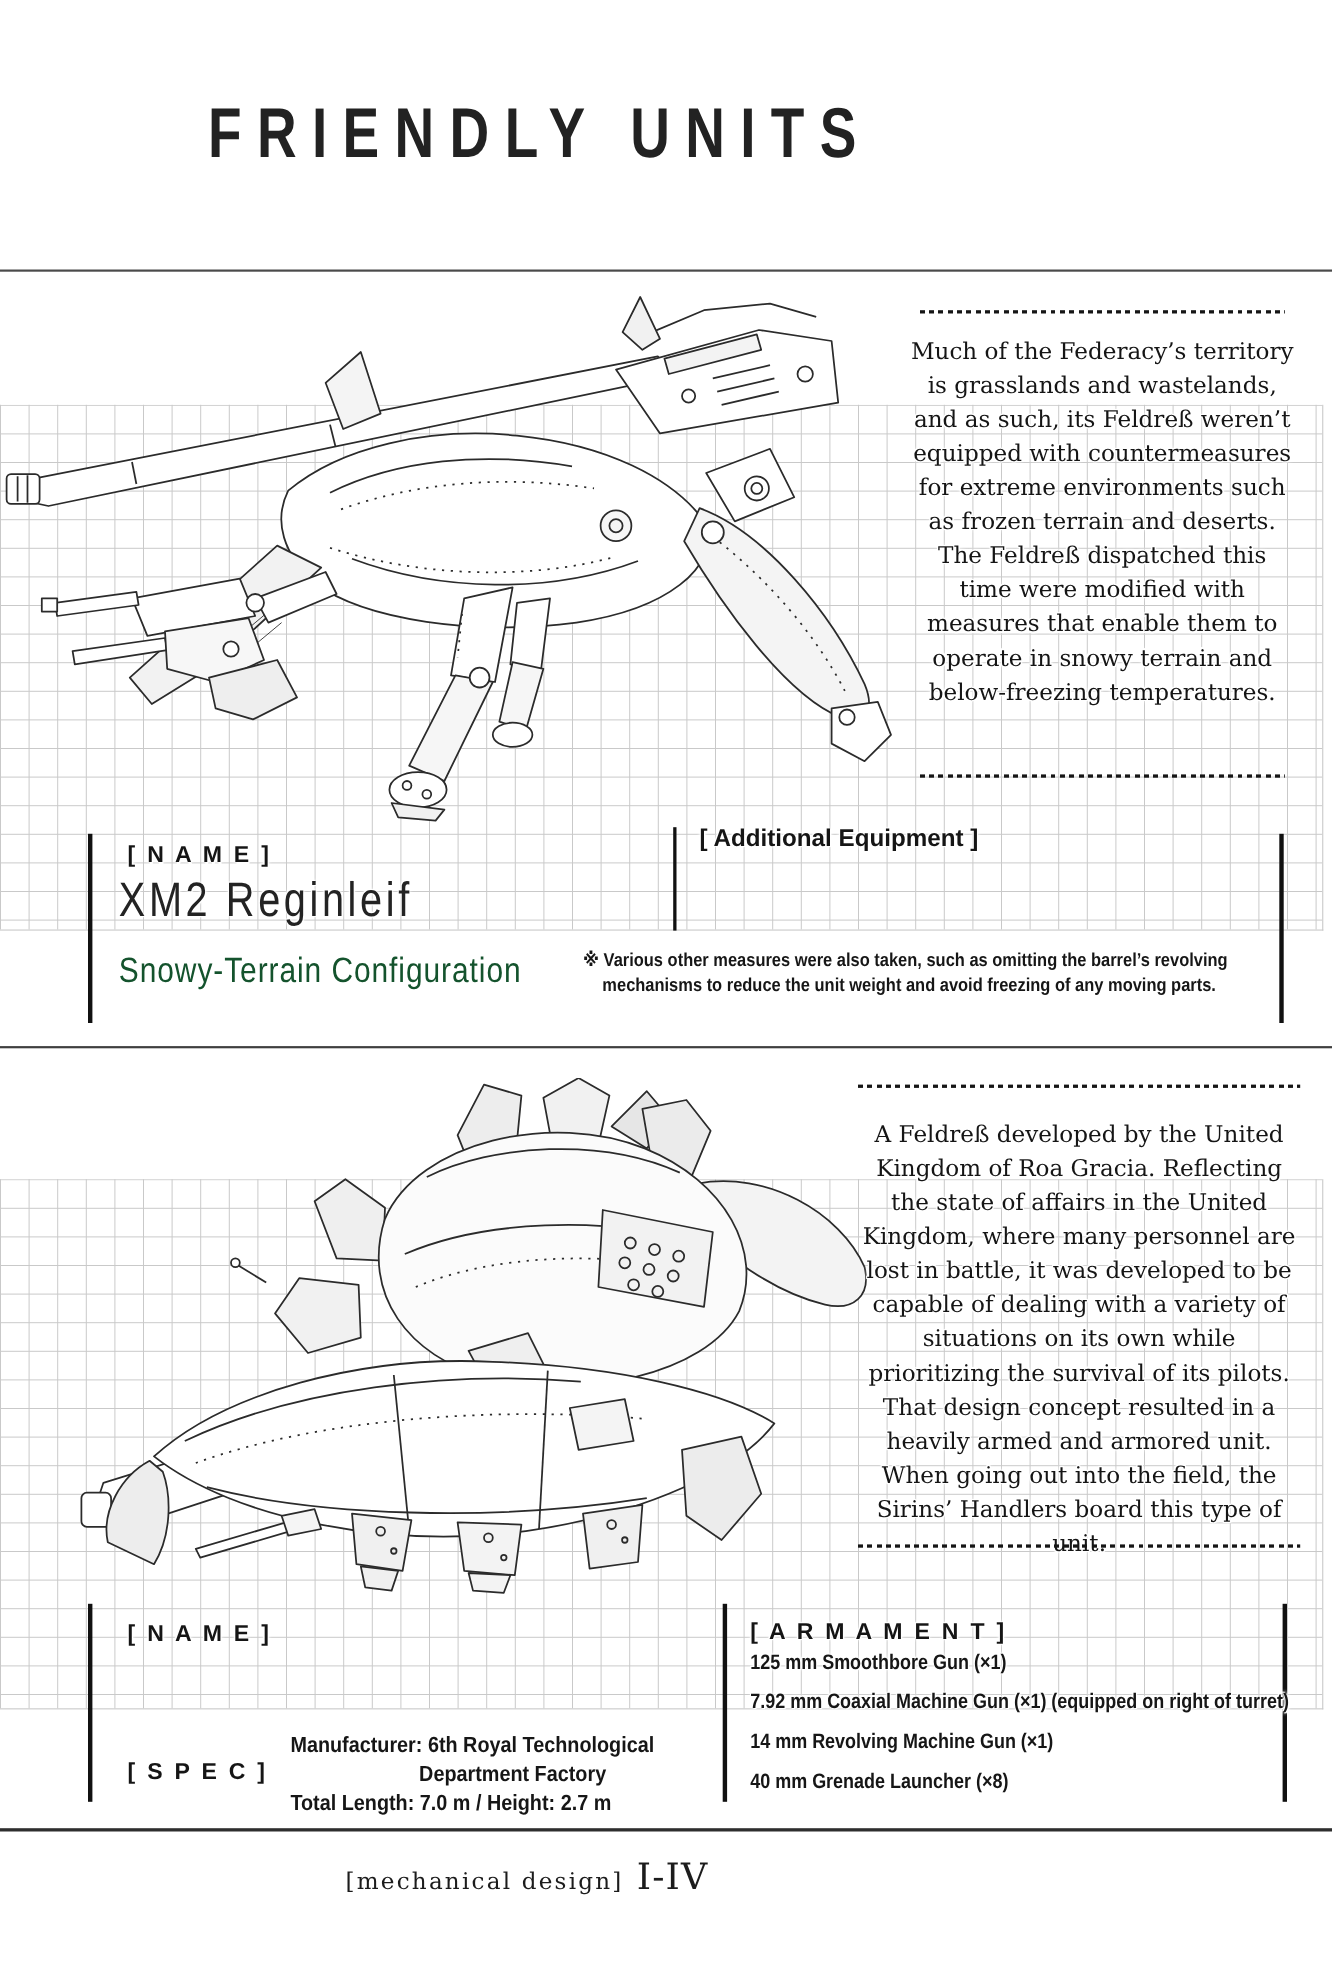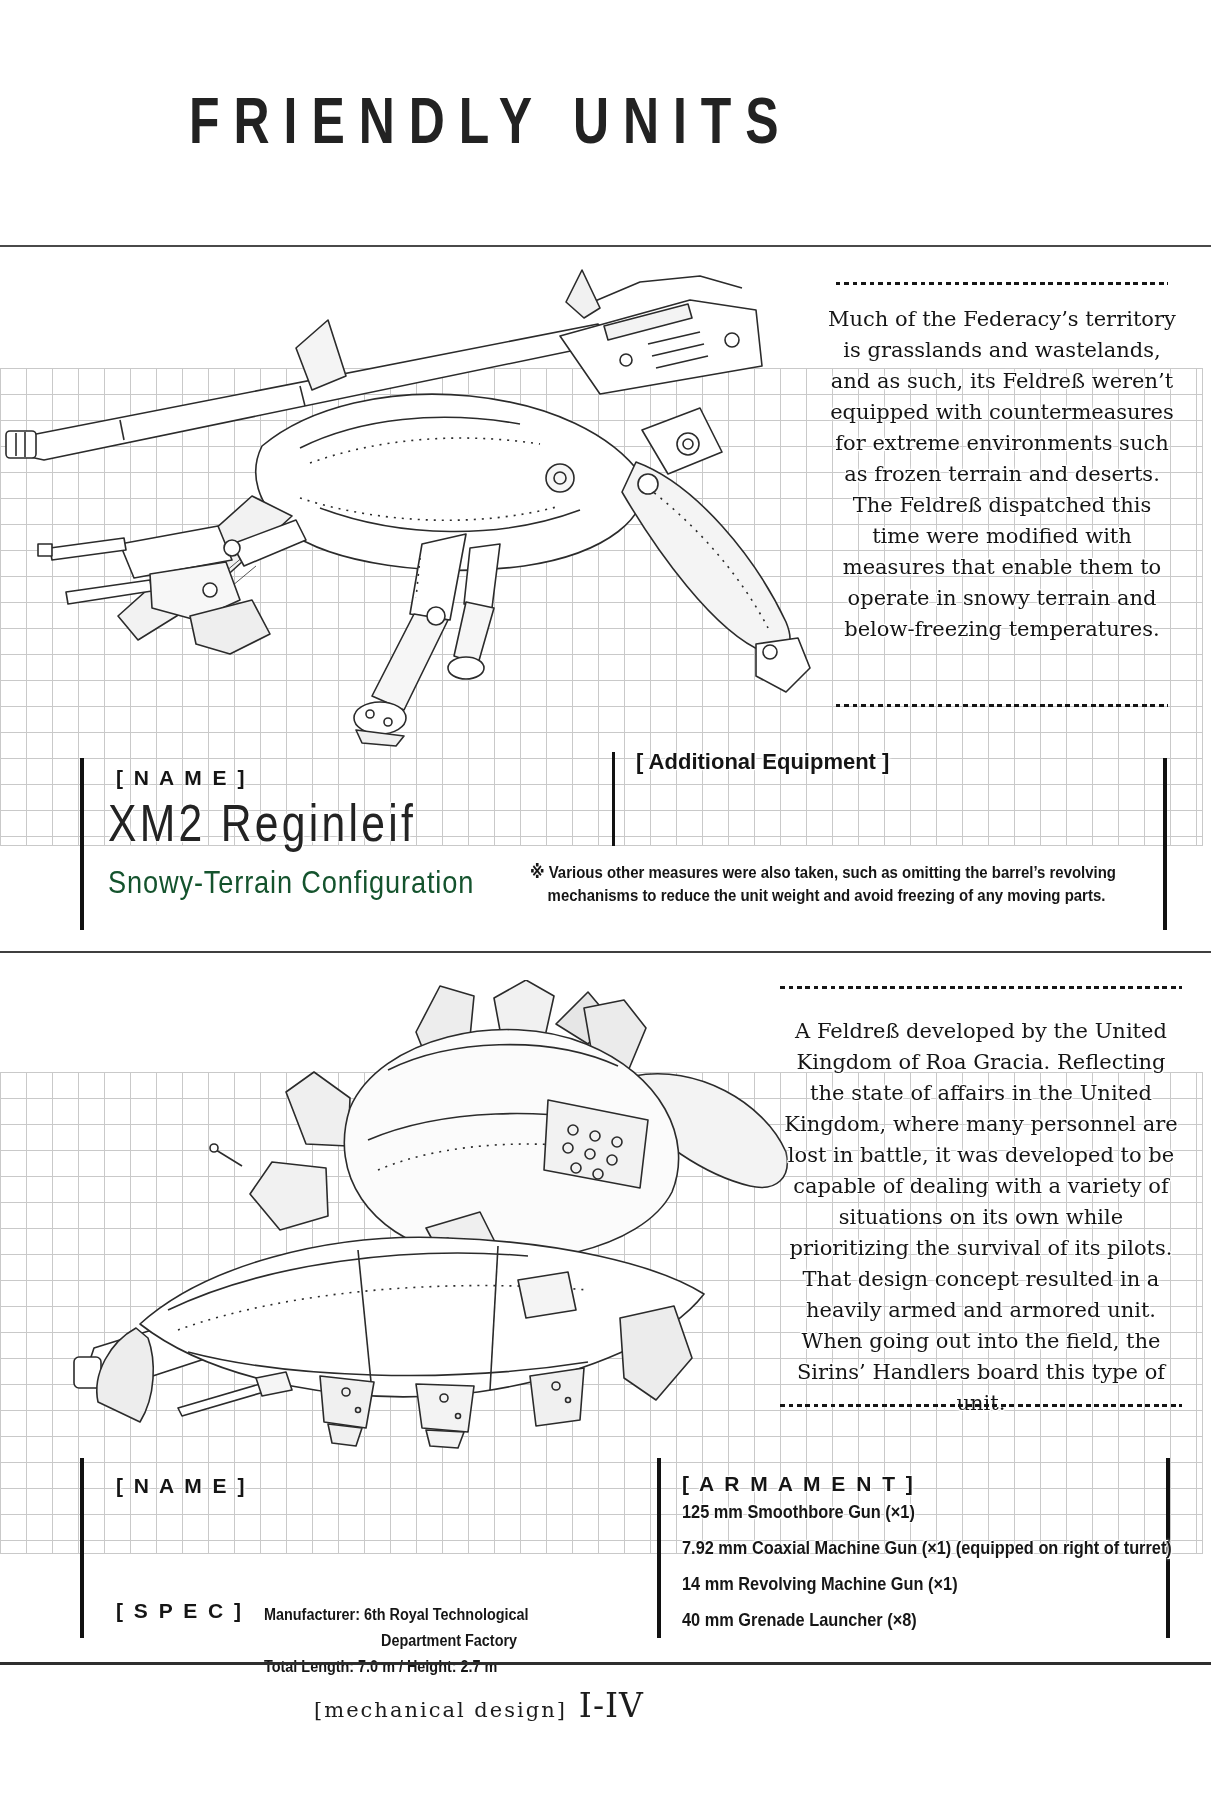--- a/index.html
+++ b/index.html
@@ -28,36 +28,36 @@
   .desc{position:absolute;font-family:"DejaVu Serif","Liberation Serif",serif;
         font-size:21px;line-height:31px;text-align:center;color:#151515;
         text-shadow:0 1px 0 #fff,0 -1px 0 #fff,1px 0 0 #fff,-1px 0 0 #fff,
                     1px 1px 0 #fff,-1px -1px 0 #fff,1px -1px 0 #fff,-1px 1px 0 #fff,
                     0 0 5px #fff,0 0 5px #fff;}
 
   
   .vbar{position:absolute;background:#111;}
   .lbl{position:absolute;font-weight:bold;font-size:21px;letter-spacing:2.5px;color:#151515;white-space:nowrap;
        text-shadow:0 0 4px #fff,0 0 4px #fff,1px 1px 0 #fff,-1px -1px 0 #fff;}
-  .bigname{position:absolute;font-size:52px;font-weight:normal;color:#232323;white-space:nowrap;line-height:1;
+  .bigname{position:absolute;font-size:44px;font-weight:normal;color:#232323;white-space:nowrap;line-height:1;
            letter-spacing:4px;
            text-shadow:0 0 4px #fff,0 0 4px #fff,1px 1px 0 #fff,-1px -1px 0 #fff;}
   .bigname .cx{display:inline-block;transform:scaleX(.82);transform-origin:0 50%;}
   .variant{position:absolute;font-size:32px;color:#14532d;white-space:nowrap;line-height:1;letter-spacing:1px;}
   .variant .cx{display:inline-block;transform:scaleX(.85);transform-origin:0 50%;}
   .condb{font-weight:bold;color:#161616;white-space:nowrap;}
   .cx88{display:inline-block;transform:scaleX(.88);transform-origin:0 50%;white-space:nowrap;}
   .note{position:absolute;left:530px;top:862px;width:662px;font-weight:bold;font-size:17px;line-height:22.5px;
         color:#161616;transform:scaleX(.88);transform-origin:0 0;
         text-indent:-20px;padding-left:20px;white-space:normal;}
   .armlist{position:absolute;left:682px;top:1502px;}
   .armitem{font-weight:bold;font-size:19px;line-height:20px;margin-bottom:16px;color:#161616;white-space:nowrap;
            transform:scaleX(.86);transform-origin:0 50%;
            text-shadow:0 0 4px #fff,0 0 4px #fff,1px 1px 0 #fff,-1px -1px 0 #fff;}
-  .speclines{position:absolute;left:264px;top:1574px;font-weight:bold;font-size:16px;line-height:26px;color:#161616;margin-top:28px;}
+  .speclines{position:absolute;left:264px;top:1574px;font-weight:bold;font-size:20px;line-height:26px;color:#161616;}
   .specline{white-space:nowrap;transform:scaleX(.9);transform-origin:0 50%;}
   .specline.indent{padding-left:130px;}
 
   
   .divider1{position:absolute;top:951px;left:0;width:1211px;height:2px;background:#3f3f3f;}
   .divider2{position:absolute;top:1662px;left:0;width:1211px;height:3px;background:#2e2e2e;}
   .footer{position:absolute;top:1686px;left:0;width:958px;display:flex;justify-content:center;
           align-items:baseline;gap:12px;font-family:"DejaVu Serif","Liberation Serif",serif;color:#1c1c1c;}
   .footer .flabel{font-size:21px;letter-spacing:2px;}
   .footer .fnum{font-size:33px;letter-spacing:1px;}

